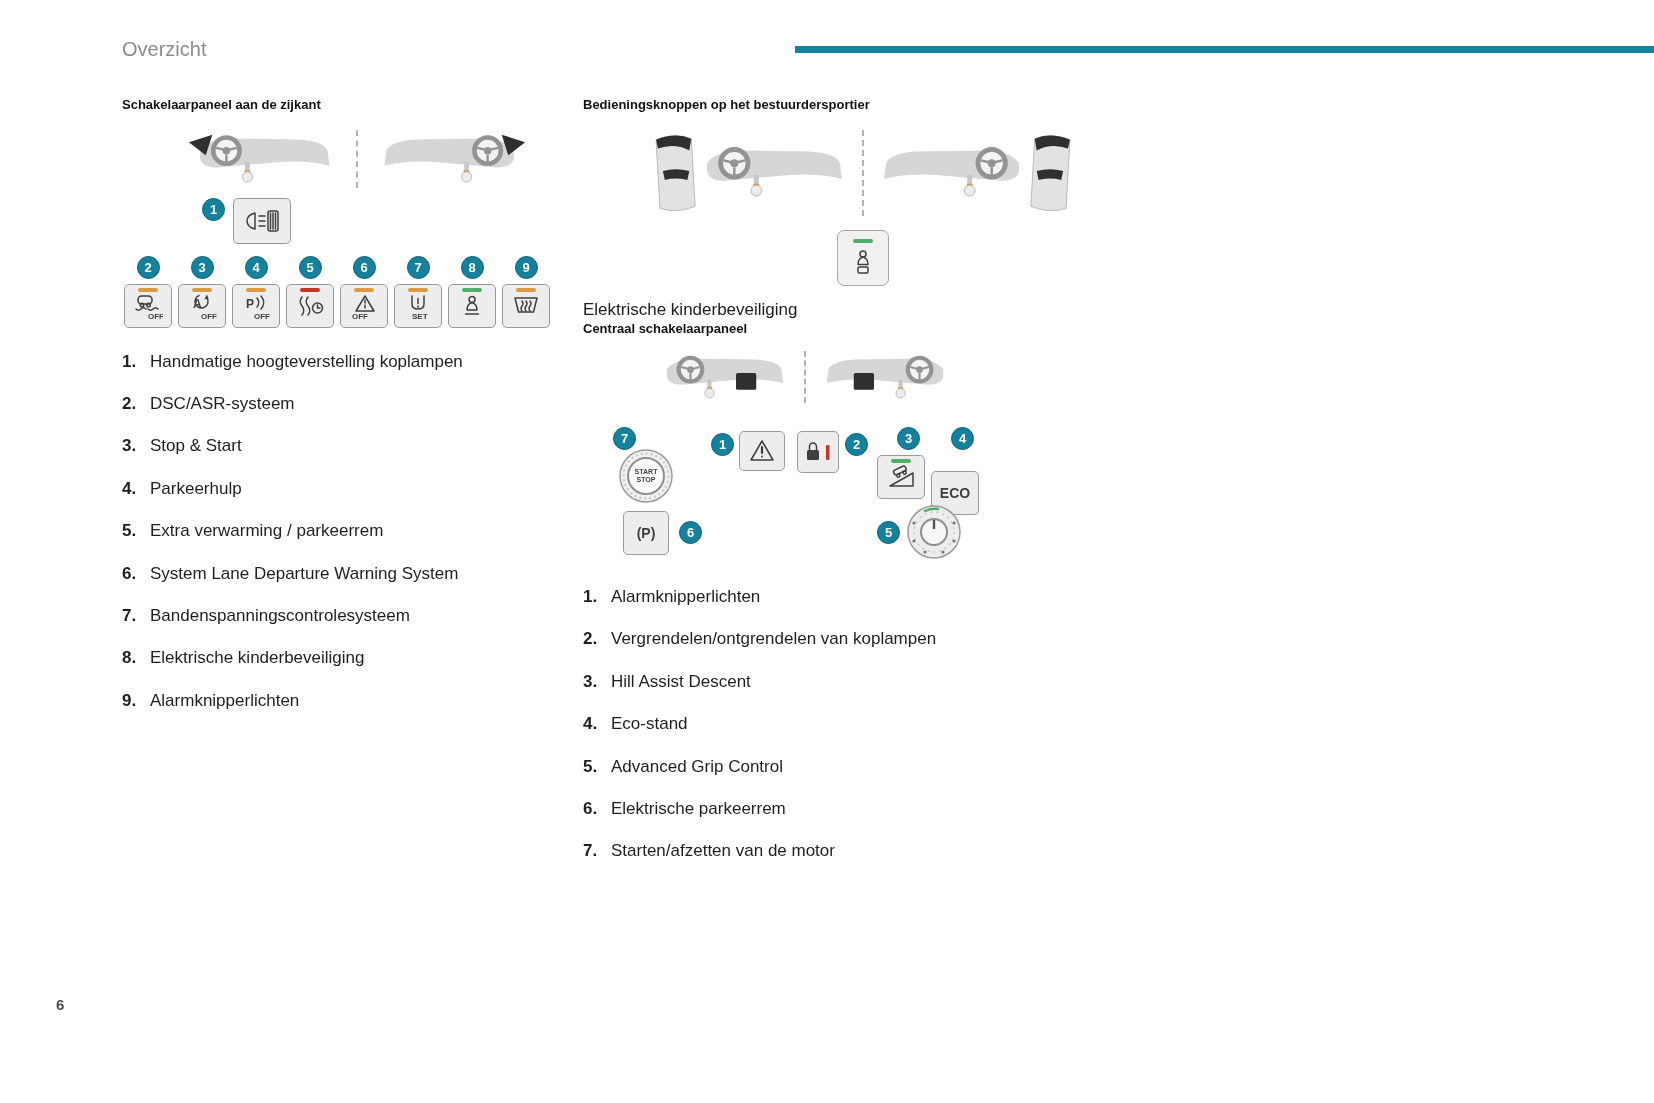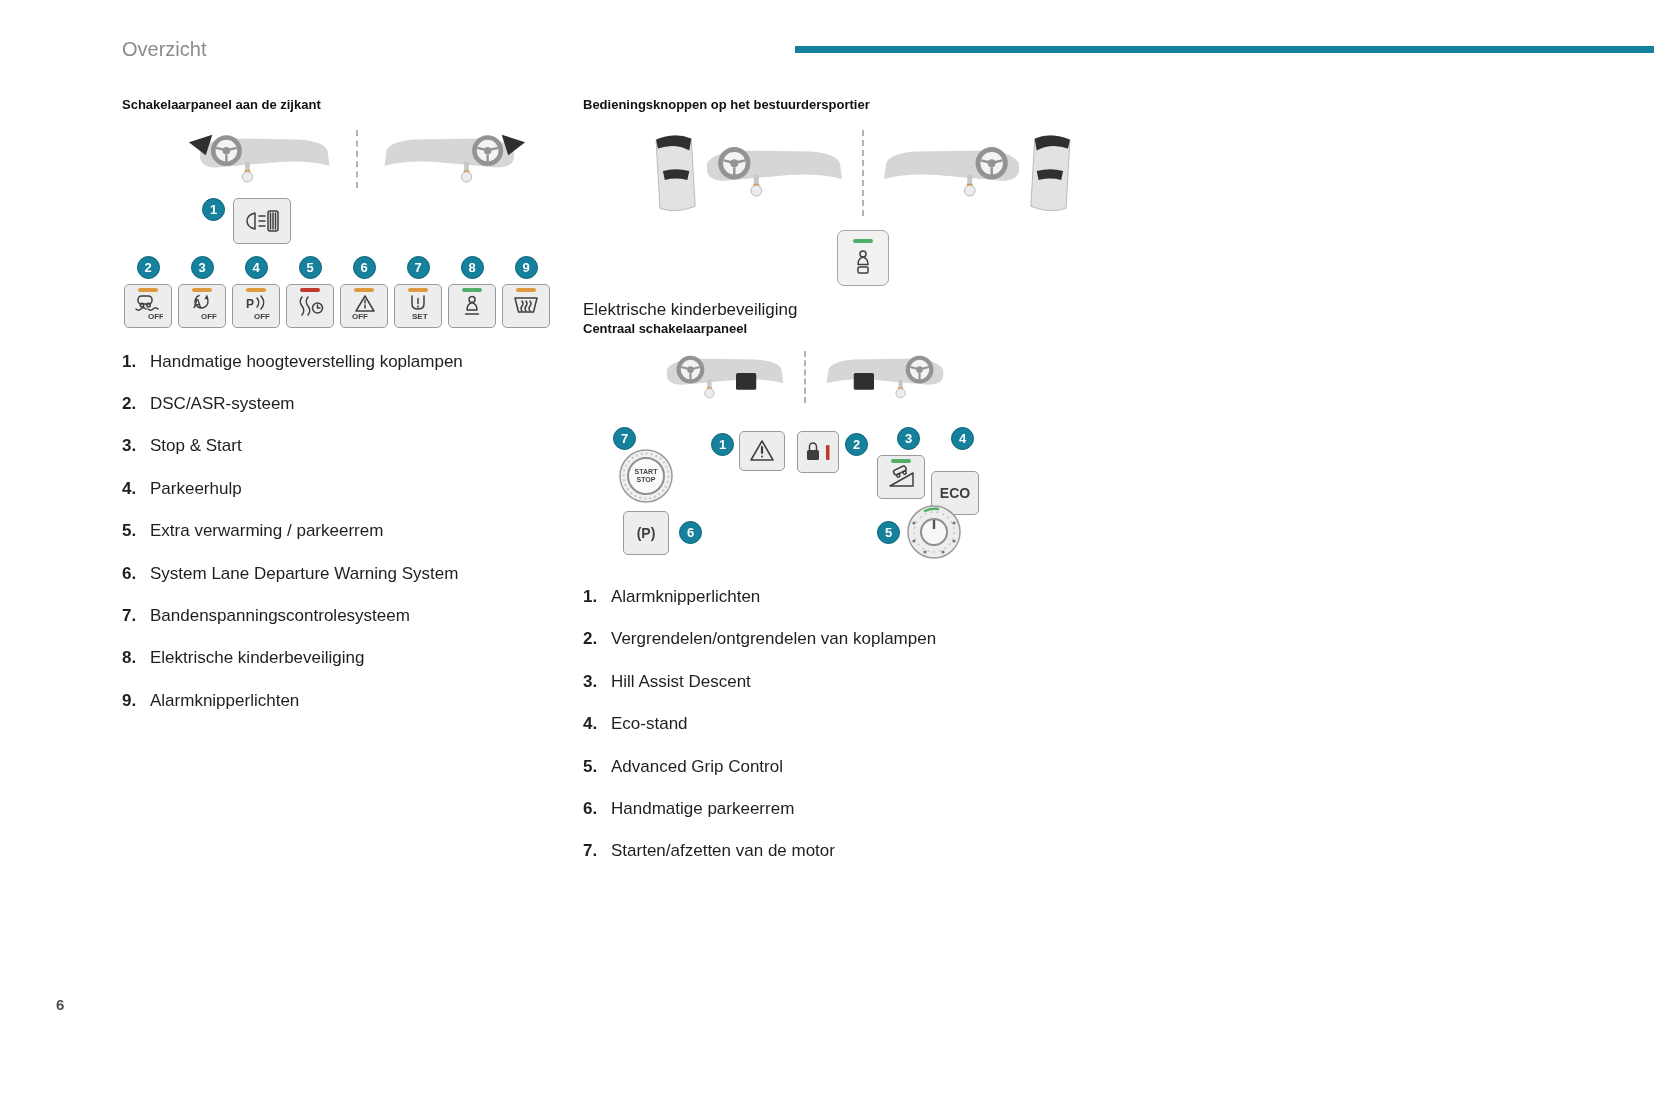--- a/index.html
+++ b/index.html
@@ -406,21 +406,21 @@
       <li>
           <span class="num">4.</span>
           <span class="txt">Eco-stand</span>
         </li>
       <li>
           <span class="num">5.</span>
           <span class="txt">Advanced Grip Control</span>
         </li>
       <li>
           <span class="num">6.</span>
-          <span class="txt">Handmatige parkeerrem</span>
+          <span class="txt">Elektrische parkeerrem</span>
         </li>
       <li>
           <span class="num">7.</span>
           <span class="txt">Starten/afzetten van de motor</span>
         </li>
     </ol>
   </div>
 
   <div class="page-number">6</div>
 </div>

